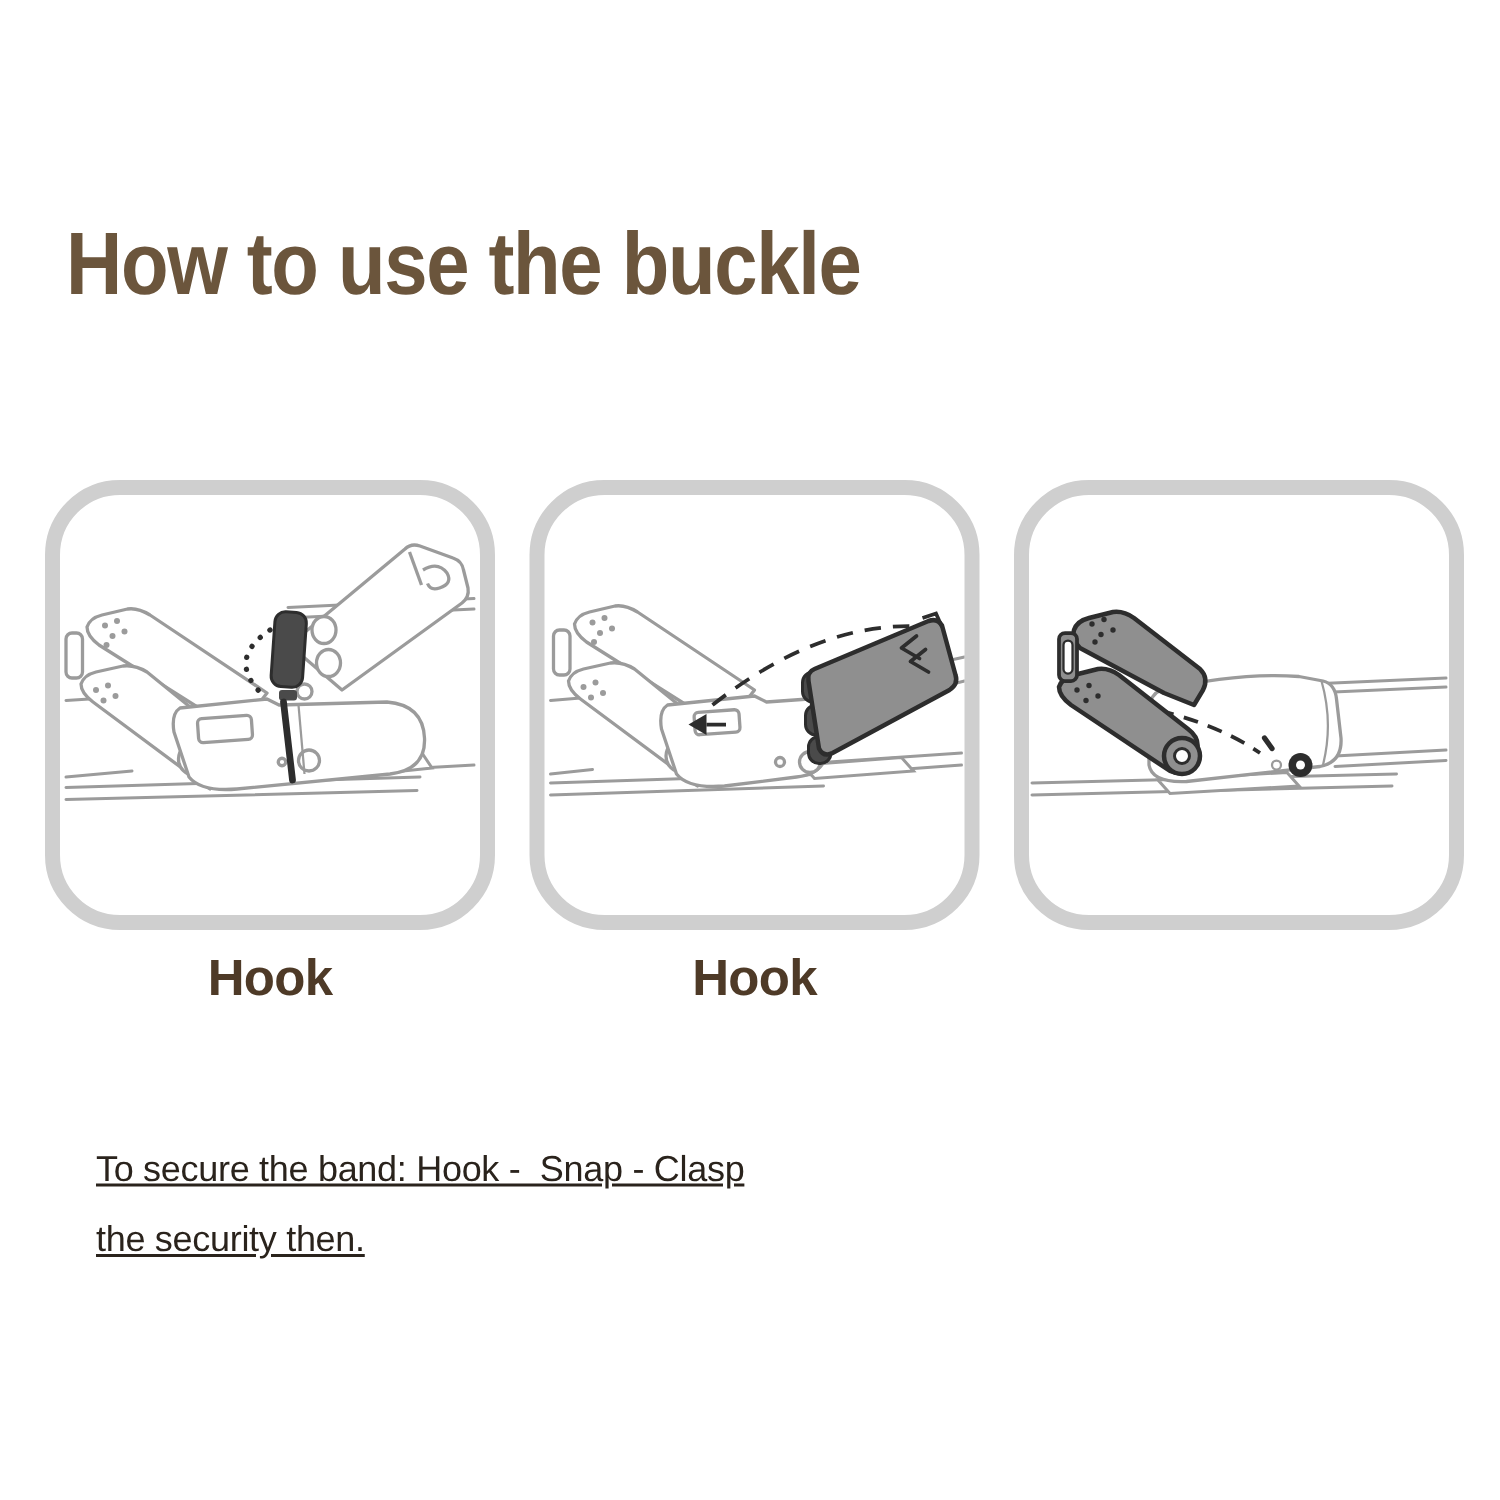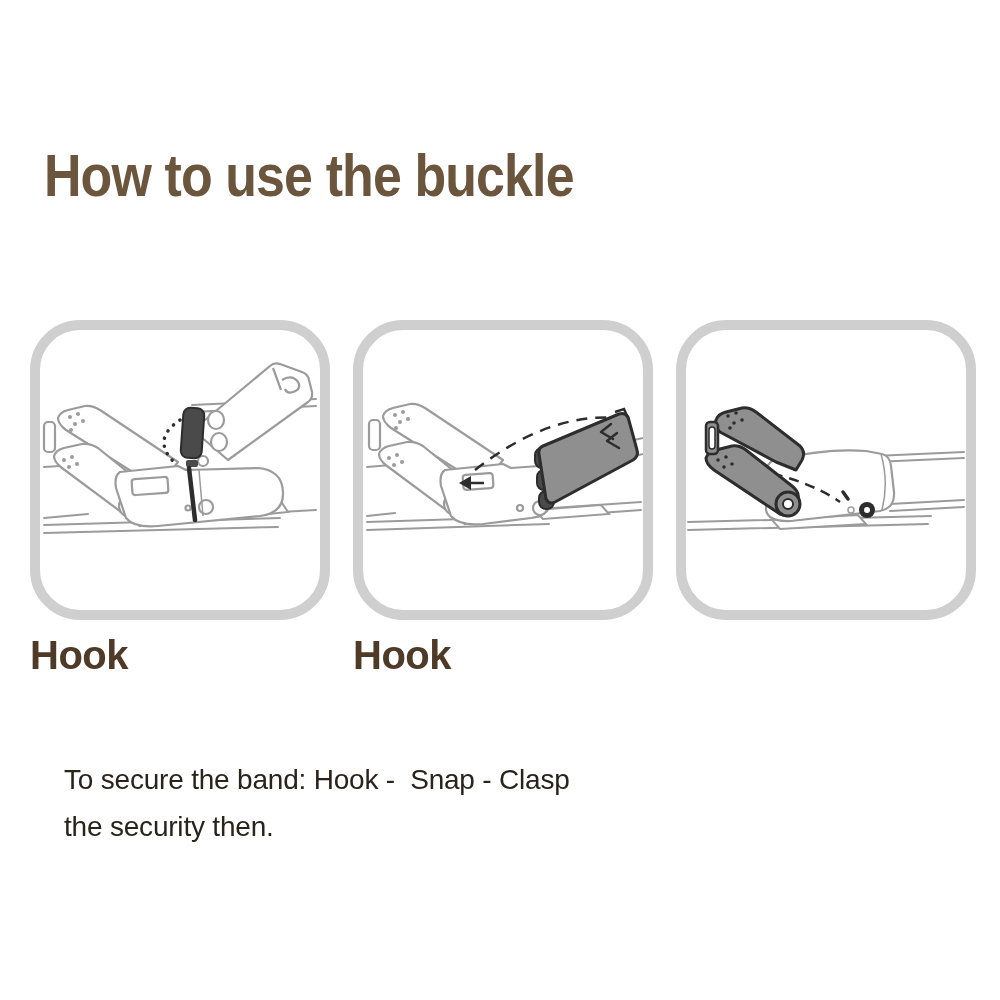--- a/index.html
+++ b/index.html
@@ -44,32 +44,33 @@
   .panel svg { position: absolute; inset: 0; width: 280px; height: 280px; }
   .labels {
     position: absolute;
     left: 30px;
     top: 621px;
     display: flex;
     gap: 23px;
   }
   .step-label {
     width: 300px;
-    text-align: left;
-    font-size: 40px;
+    text-align: center;
+    font-size: 34px;
     font-weight: bold;
     letter-spacing: -0.5px;
     color: var(--label-brown, #4e3a27);
   }
   .instructions {
     position: absolute;
     left: 64px;
     top: 744px;
     color: var(--body-text, #2a231c);
-    font-size: 28px;
+    font-size: 24px;
+    text-decoration: underline;
   }
   .instructions p {
     margin: 0;
     line-height: 47px;
     white-space: pre-wrap;
     letter-spacing: -0.2px;
   }
 </style>
 </head>
 <body>

